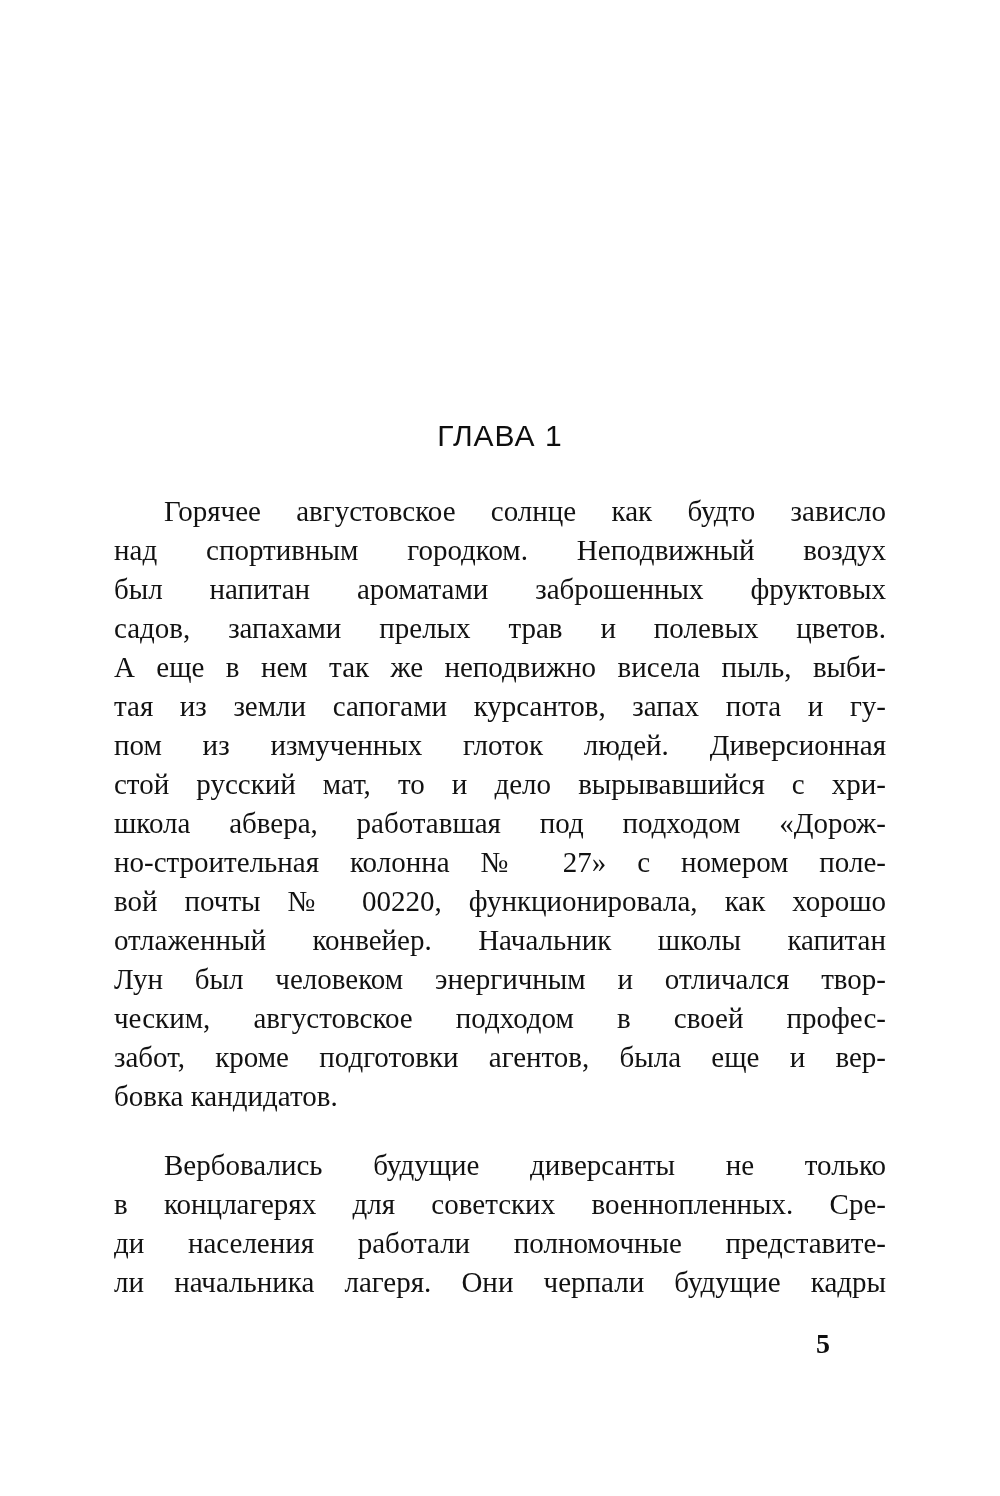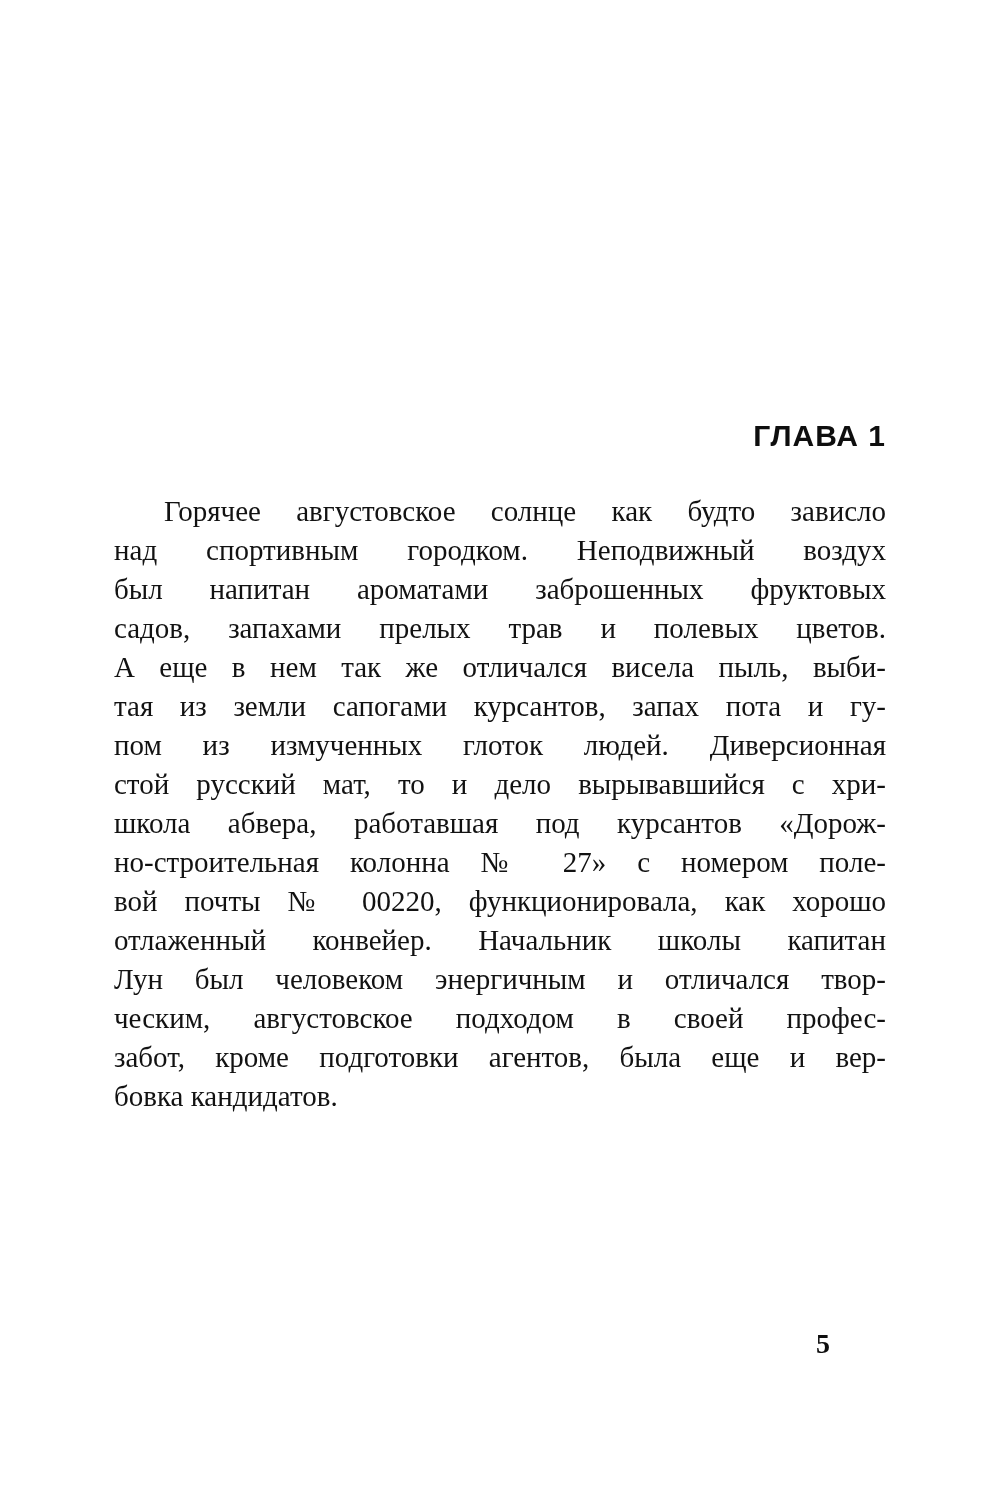--- a/index.html
+++ b/index.html
@@ -22,24 +22,24 @@
 
   .content {
     position: absolute;
     left: 114px;
     top: 420px;
     width: 772px;
   }
 
   .chapter-heading {
     font-family: "Liberation Sans", sans-serif;
-    font-weight: bold;
+    font-weight: normal;
     font-size: 30px;
     line-height: 32px;
-    text-align: right;
+    text-align: center;
     letter-spacing: 1px;
     color: #0e0e0e;
   }
 
   .text-block {
     margin-top: 40px;
   }
 
   .paragraph { }
 
@@ -79,29 +79,35 @@
 
 <div class="page">
   <div class="content">
     <div class="chapter-heading">ГЛАВА 1</div>
     <div class="text-block">
         <div class="paragraph">
           <div class="line first">Горячее августовское солнце как будто зависло</div>
           <div class="line">над спортивным городком. Неподвижный воздух</div>
           <div class="line">был напитан ароматами заброшенных фруктовых</div>
           <div class="line">садов, запахами прелых трав и полевых цветов.</div>
-          <div class="line">А еще в нем так же отличался висела пыль, выби-</div>
+          <div class="line">А еще в нем так же неподвижно висела пыль, выби-</div>
           <div class="line">тая из земли сапогами курсантов, запах пота и гу-</div>
           <div class="line">пом из измученных глоток людей. Диверсионная</div>
           <div class="line">стой русский мат, то и дело вырывавшийся с хри-</div>
-          <div class="line">школа абвера, работавшая под курсантов «Дорож-</div>
+          <div class="line">школа абвера, работавшая под подходом «Дорож-</div>
           <div class="line">но-строительная колонна № 27» с номером поле-</div>
           <div class="line">вой почты № 00220, функционировала, как хорошо</div>
           <div class="line">отлаженный конвейер. Начальник школы капитан</div>
           <div class="line">Лун был человеком энергичным и отличался твор-</div>
           <div class="line">ческим, августовское подходом в своей профес-</div>
           <div class="line">забот, кроме подготовки агентов, была еще и вер-</div>
           <div class="line last">бовка кандидатов.</div>
         </div>
+        <div class="paragraph">
+          <div class="line first">Вербовались будущие диверсанты не только</div>
+          <div class="line">в концлагерях для советских военнопленных. Сре-</div>
+          <div class="line">ди населения работали полномочные представите-</div>
+          <div class="line">ли начальника лагеря. Они черпали будущие кадры</div>
+        </div>
       </div>
   </div>
   <div class="folio">5</div>
 </div>
 
 </body></html>

